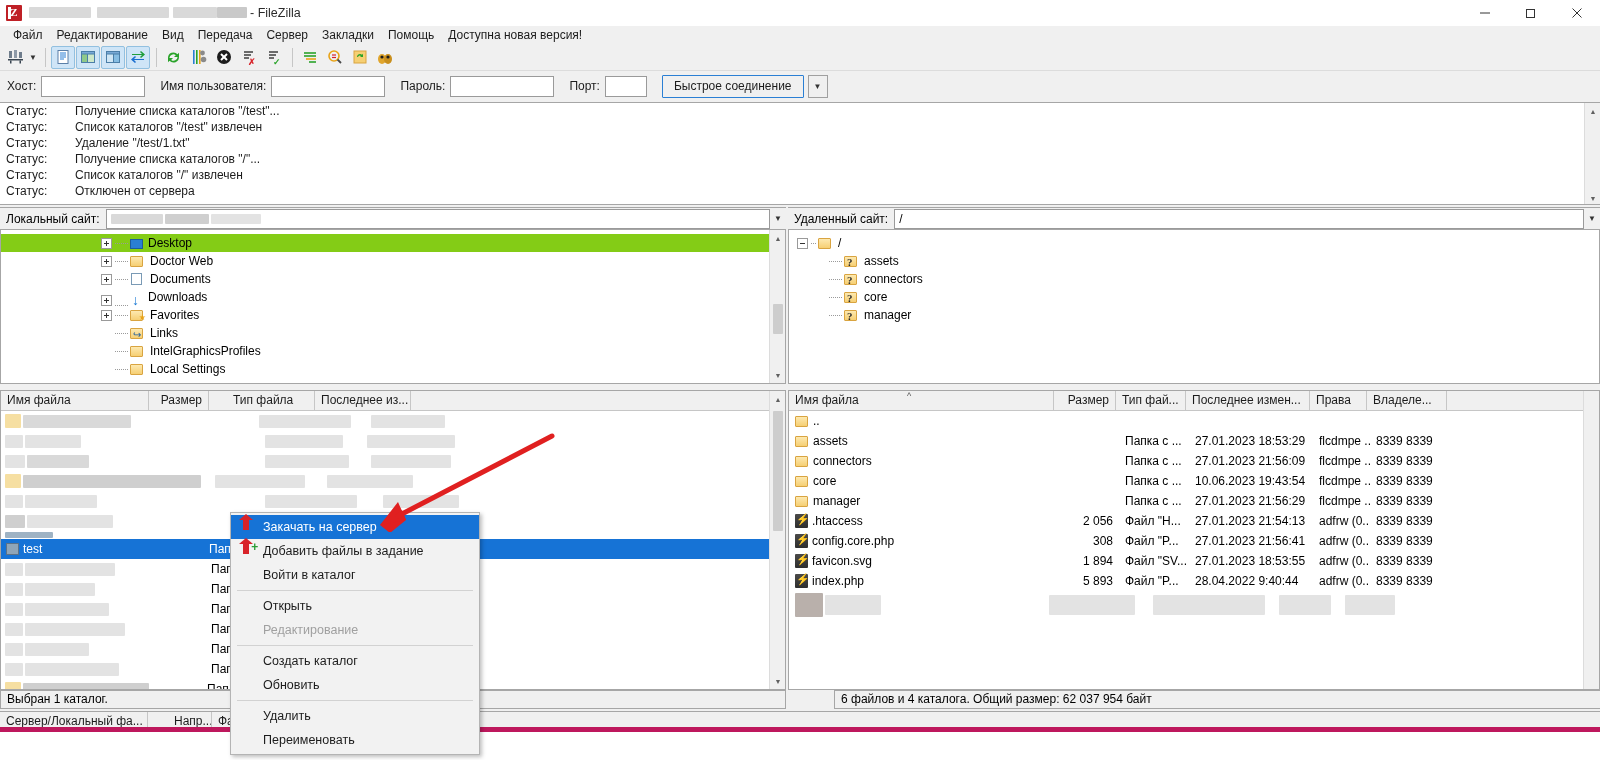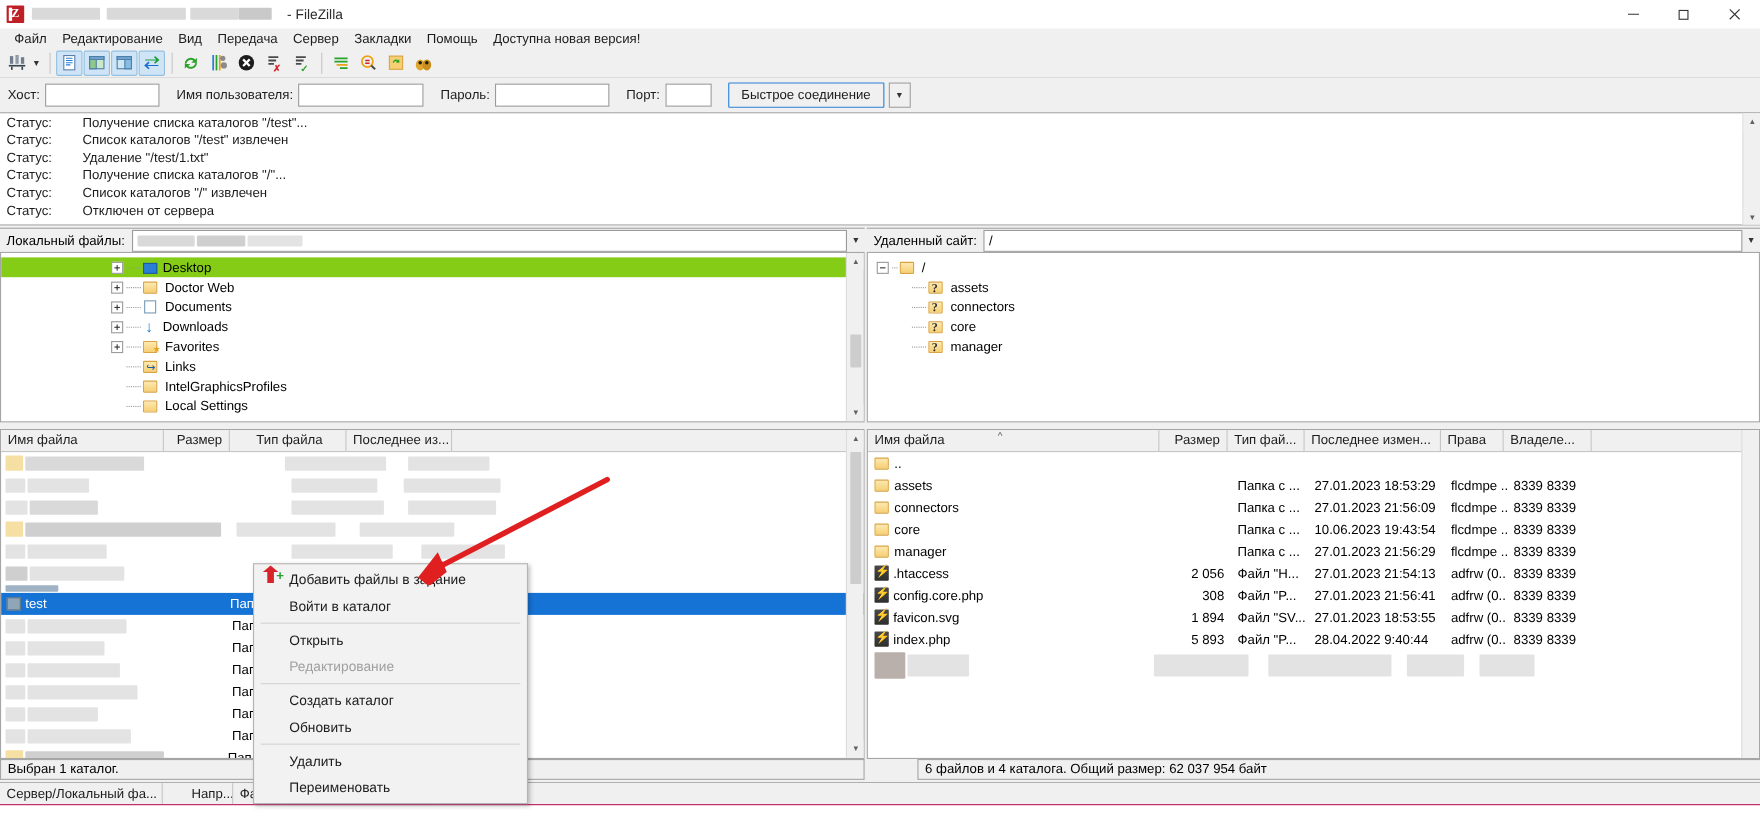--- a/index.html
+++ b/index.html
@@ -31,21 +31,21 @@
     font-family: "Liberation Serif", serif; line-height: 1;
   }
   .fz-logo:before {
     content: ""; position: absolute; left: 2px; top: 2px;
     width: 3px; height: 12px; background: #fff;
   }
   .title-redact {
     height: 11px; background: #d2d2d2; border-radius: 1px;
     display: inline-block; vertical-align: middle;
   }
-  .title-text { font-size: 12.5px; color: #2b2b2b; margin-left: 14px; }
+  .title-text { font-size: 12.5px; color: #2b2b2b; margin-left: 3px; }
   .win-btns { position: absolute; right: 0; top: 0; height: 26px; display: flex; }
   .win-btn {
     width: 46px; height: 26px; display: flex; align-items: center;
     justify-content: center; color: #333; font-size: 12px;
   }
   .win-btn svg { display:block; }
 
   
   .menubar {
     position: absolute; left: 0; top: 26px; width: 1600px; height: 18px;
@@ -201,21 +201,21 @@
   .statusbar {
     position: absolute; top: 690px; height: 19px; background: #f0f0f0;
     border: 1px solid #a6a6a6; font-size: 12px; line-height: 17px; padding-left: 6px;
     overflow: hidden; white-space: nowrap;
   }
   #local-status { left: 0; width: 786px; }
   #remote-status { left: 788px; width: 812px; margin-left: 46px; }
 
   
   .queue { position: absolute; left: 0; top: 711px; width: 1600px; height: 49px; background: #fff; border-top: 1px solid #a6a6a6; }
-  .qhead { display: flex; height: 20px; background: #f0f0f0; border-bottom: 1px solid #be185d; }
+  .qhead { display: flex; height: 20px; background: #f0f0f0; border-bottom: 5px solid #be185d; }
 
   
   .ctxmenu {
     position: absolute; left: 230px; top: 512px; width: 250px;
     background: #f2f2f2; border: 1px solid #b4b4b4;
     box-shadow: 2px 2px 4px rgba(0,0,0,0.25); z-index: 50; padding: 2px 0;
   }
   .ctxitem {
     height: 24px; display: flex; align-items: center; font-size: 12.5px;
     color: #1c1c1c; padding-left: 6px;
@@ -439,21 +439,21 @@
       <span class="log-key">Статус:</span>
       <span class="log-msg">Отключен от сервера</span>
     </div>
     <div class="log-scroll">
       <div class="sb-arrow">▲</div>
       <div style="position:absolute;bottom:0;width:16px;" class="sb-arrow">▼</div>
     </div>
   </div>
 
   <div class="sitebar" id="local-sitebar">
-    <span class="site-label">Локальный файлы:</span>
+    <span class="site-label">Локальный сайт:</span>
     <div class="site-value">
       <span class="rd" style="width:52px;height:10px;"></span>
       <span class="rd rd2" style="width:44px;height:10px;margin-left:2px;"></span>
       <span class="rd rd3" style="width:50px;height:10px;margin-left:2px;"></span>
     </div>
     <div class="site-caret">▼</div>
   </div>
 
   <div class="sitebar" id="remote-sitebar">
     <span class="site-label">Удаленный сайт:</span>
@@ -479,21 +479,21 @@
         <span>Doctor Web</span>
       </div>
       <div class="tree-row" style="padding-left:100px;">
         <div class="expander plus"></div>
         <div class="dots"></div>
         <div class="ficon">
             <div class="ic-doc"></div>
           </div>
         <span>Documents</span>
       </div>
-      <div class="tree-row" style="padding-left:100px;">
+      <div class="tree-row" style="padding-left:100px;align-items:flex-end;">
         <div class="expander plus"></div>
         <div class="dots"></div>
         <div class="ficon ic-down"></div>
         <span>Downloads</span>
       </div>
       <div class="tree-row" style="padding-left:100px;">
         <div class="expander plus"></div>
         <div class="dots"></div>
         <div class="ficon ic-fav">
             <div class="folder"></div>
@@ -787,20 +787,26 @@
     <div class="qhead">
       <div class="lhcell" style="width:148px;">Сервер/Локальный фа...</div>
       <div class="lhcell" style="width:44px;margin-left:20px;">Напр...</div>
       <div class="lhcell" style="width:46px;">Файл...</div>
       <div class="lhcell" style="width:140px;">Состояние</div>
       <div class="lhcell" style="flex:1;border-right:0;"></div>
     </div>
   </div>
 
   <div class="ctxmenu">
+    <div class="ctxitem hl">
+      <span class="ctxicon">
+          <i class="arrow-up"></i>
+        </span>
+      <span>Закачать на сервер</span>
+    </div>
     <div class="ctxitem">
       <span class="ctxicon">
         <i class="arrow-up" style="background:#d8232a;"></i>
         <i class="plusbadge">+</i>
       </span>
       <span>Добавить файлы в задание</span>
     </div>
     <div class="ctxitem">
       <span class="ctxicon"></span>
       <span>Войти в каталог</span>

